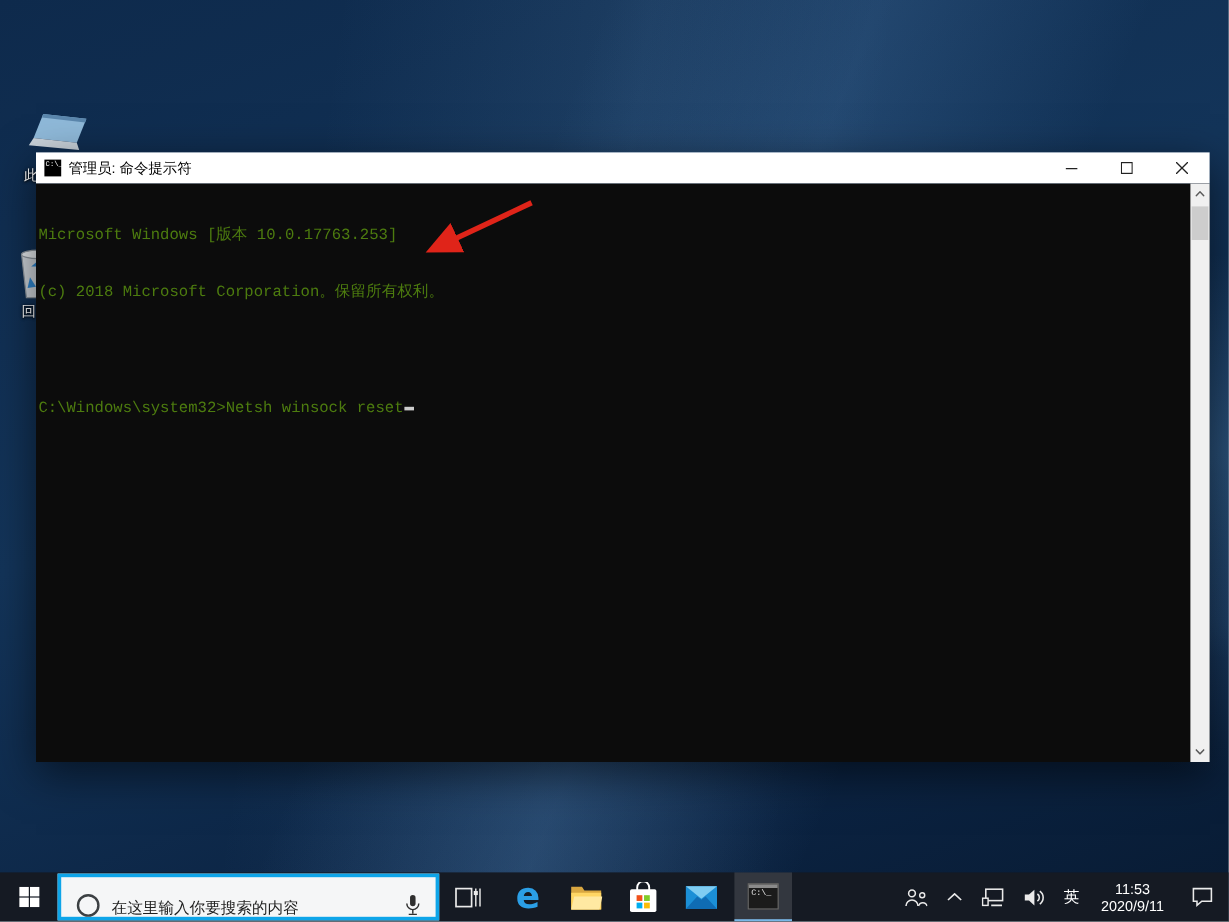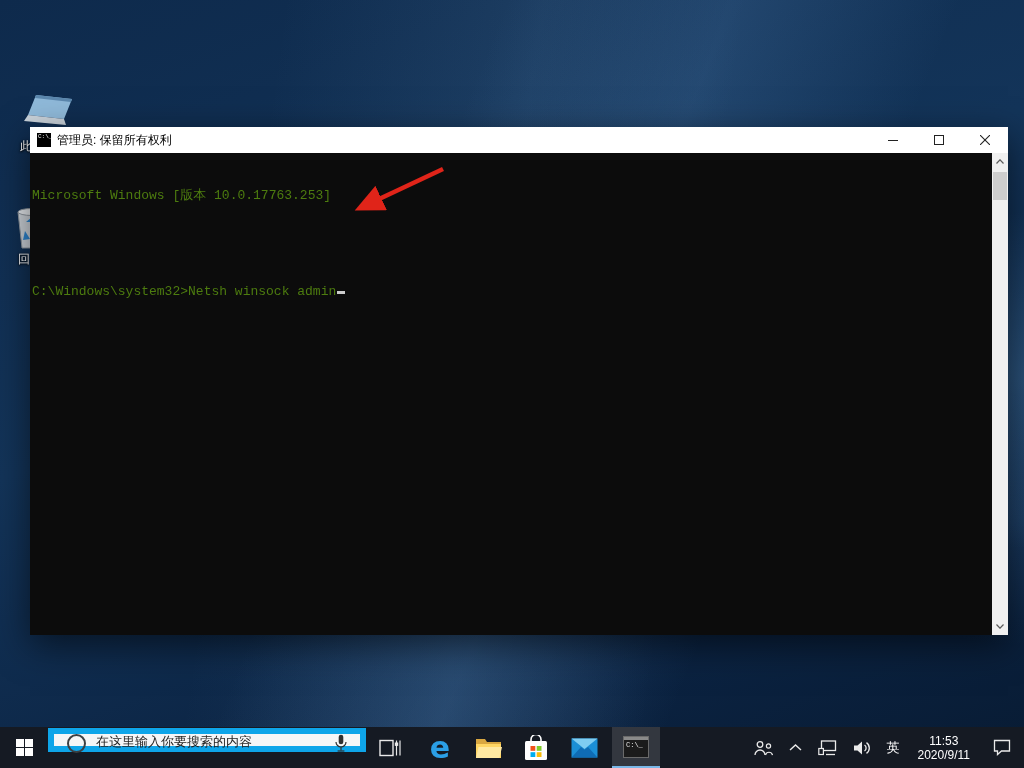--- a/index.html
+++ b/index.html
@@ -49,22 +49,22 @@
 
   .anno-arrow { position:absolute; left:330px; top:158px; width:135px; height:65px; z-index:6; pointer-events:none; }
 
   
   .taskbar {
     position:absolute; left:0; bottom:0; width:1024px; height:41px; background:#151a23; z-index:10;
     display:flex; align-items:stretch; color:#eaeaea;
   }
   .tb-btn { width:48px; display:flex; align-items:center; justify-content:center; flex:0 0 auto; }
   .search-box {
-    width:318px; height:24px; margin-top:1px; background:#f5f6f7; border:6px solid #0ea5e9;
-    display:flex; align-items:flex-start; flex:0 0 auto;
+    width:318px; height:39px; margin-top:1px; background:#f5f6f7; border:3px solid #0ea5e9;
+    display:flex; align-items:flex-end; flex:0 0 auto;
   }
   .cortana-ring { width:19px; height:19px; border:2.5px solid #3c4043; border-radius:50%; margin:0 10px 0 13px; flex:0 0 auto; }
   .search-box input {
     flex:1 1 auto; border:none; outline:none; background:transparent;
     font-family:"Liberation Sans",sans-serif; font-size:13px; color:#1a1a1a; min-width:0;
   }
   .search-box input::placeholder { color:#1f1f1f; opacity:1; }
   .mic-wrap { margin:0 12px; flex:0 0 auto; display:flex; }
 
   .edge-e { font-family:"DejaVu Sans",sans-serif; font-size:30px; font-weight:bold; color:#2b9fe6; line-height:30px; }
@@ -110,43 +110,44 @@
       </svg>
     </div>
     <div class="lbl" style="text-align:left;padding-left:18px;">回</div>
   </div>
 
   <div class="cmd-window">
     <div class="titlebar">
       <div class="app-ico">
         <span>C:\_</span>
       </div>
-      <div class="win-title">管理员: 保留所有权利</div>
+      <div class="win-title">管理员: 命令提示符</div>
       <div class="cap-btn">
         <svg width="10" height="10" viewBox="0 0 10 10">
           <line x1="0" y1="5.5" x2="10" y2="5.5" stroke="#222" stroke-width="1"></line>
         </svg>
       </div>
       <div class="cap-btn">
         <svg width="10" height="10" viewBox="0 0 10 10">
           <rect x="0.5" y="0.5" width="9" height="9" fill="none" stroke="#222" stroke-width="1"></rect>
         </svg>
       </div>
       <div class="cap-btn">
         <svg width="10" height="10" viewBox="0 0 10 10">
           <line x1="0" y1="0" x2="10" y2="10" stroke="#222" stroke-width="1.1"></line>
           <line x1="10" y1="0" x2="0" y2="10" stroke="#222" stroke-width="1.1"></line>
         </svg>
       </div>
     </div>
 
     <div class="terminal">
       <div class="term-line">Microsoft Windows [版本 10.0.17763.253]</div>
+      <div class="term-line">(c) 2018 Microsoft Corporation。保留所有权利。</div>
       <div class="term-line"></div>
-      <div class="term-line"><span>C:\Windows\system32&gt;</span><span>Netsh winsock admin</span><span class="cursor"></span></div>
+      <div class="term-line"><span>C:\Windows\system32&gt;</span><span>Netsh winsock reset</span><span class="cursor"></span></div>
     </div>
 
     <div class="scrollbar">
       <div class="scroll-btn" style="top:0;">
         <svg width="8" height="5" viewBox="0 0 8 5">
           <polyline points="0.5,4.5 4,0.8 7.5,4.5" fill="none" stroke="#5a5a5a" stroke-width="1.2"></polyline>
         </svg>
       </div>
       <div class="scroll-thumb"></div>
       <div class="scroll-btn" style="bottom:0;">

